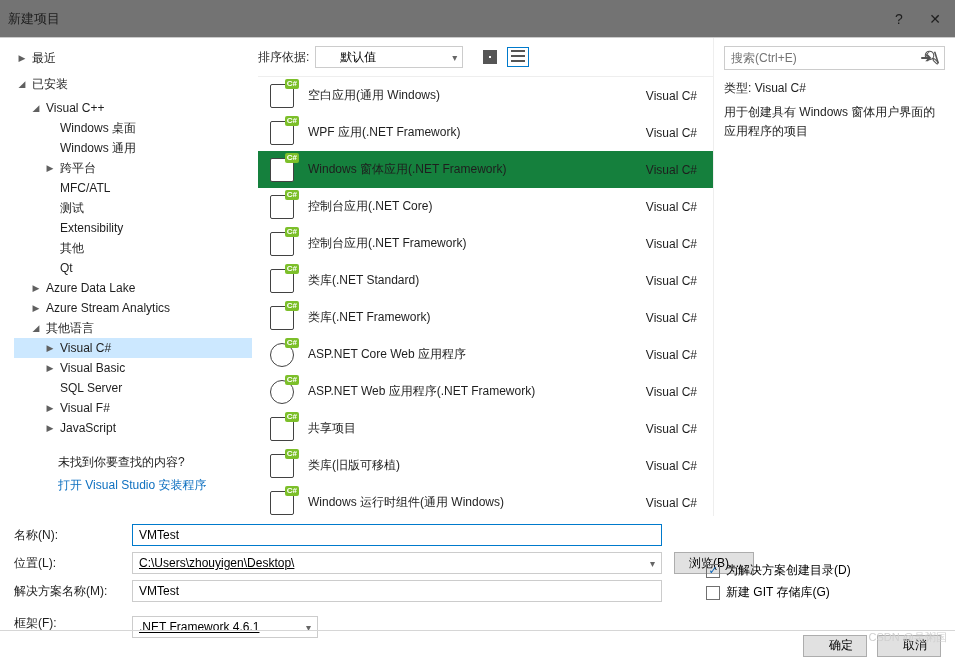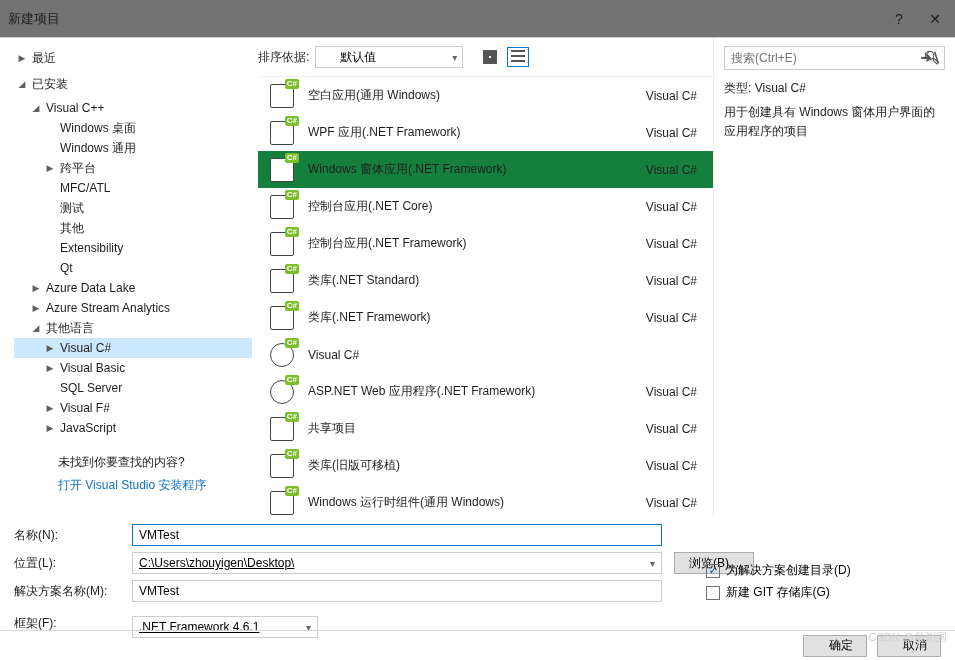--- a/index.html
+++ b/index.html
@@ -105,25 +105,25 @@
     <div class="tree-row ind2">
         <span class="chev empty">▶</span>
         <span class="tree-label">MFC/ATL</span>
       </div>
     <div class="tree-row ind2">
         <span class="chev empty">▶</span>
         <span class="tree-label">测试</span>
       </div>
     <div class="tree-row ind2">
         <span class="chev empty">▶</span>
+        <span class="tree-label">Extensibility</span>
+      </div>
+    <div class="tree-row ind2">
+        <span class="chev empty">▶</span>
         <span class="tree-label">其他</span>
-      </div>
-    <div class="tree-row ind2">
-        <span class="chev empty">▶</span>
-        <span class="tree-label">Extensibility</span>
       </div>
     <div class="tree-row ind2">
         <span class="chev empty">▶</span>
         <span class="tree-label">Qt</span>
       </div>
     <div class="tree-row ind1">
         <span class="chev">▶</span>
         <span class="tree-label">Azure Data Lake</span>
       </div>
     <div class="tree-row ind1">
@@ -205,20 +205,21 @@
           <div class="tname">类库(.NET Standard)</div>
           <div class="ttype">Visual C#</div>
         </div>
         <div class="trow">
           <div class="ticon"></div>
           <div class="tname">类库(.NET Framework)</div>
           <div class="ttype">Visual C#</div>
         </div>
         <div class="trow">
           <div class="ticon globe"></div>
+          <div class="tname">ASP.NET Core Web 应用程序</div>
           <div class="ttype">Visual C#</div>
         </div>
         <div class="trow">
           <div class="ticon globe"></div>
           <div class="tname">ASP.NET Web 应用程序(.NET Framework)</div>
           <div class="ttype">Visual C#</div>
         </div>
         <div class="trow">
           <div class="ticon"></div>
           <div class="tname">共享项目</div>

